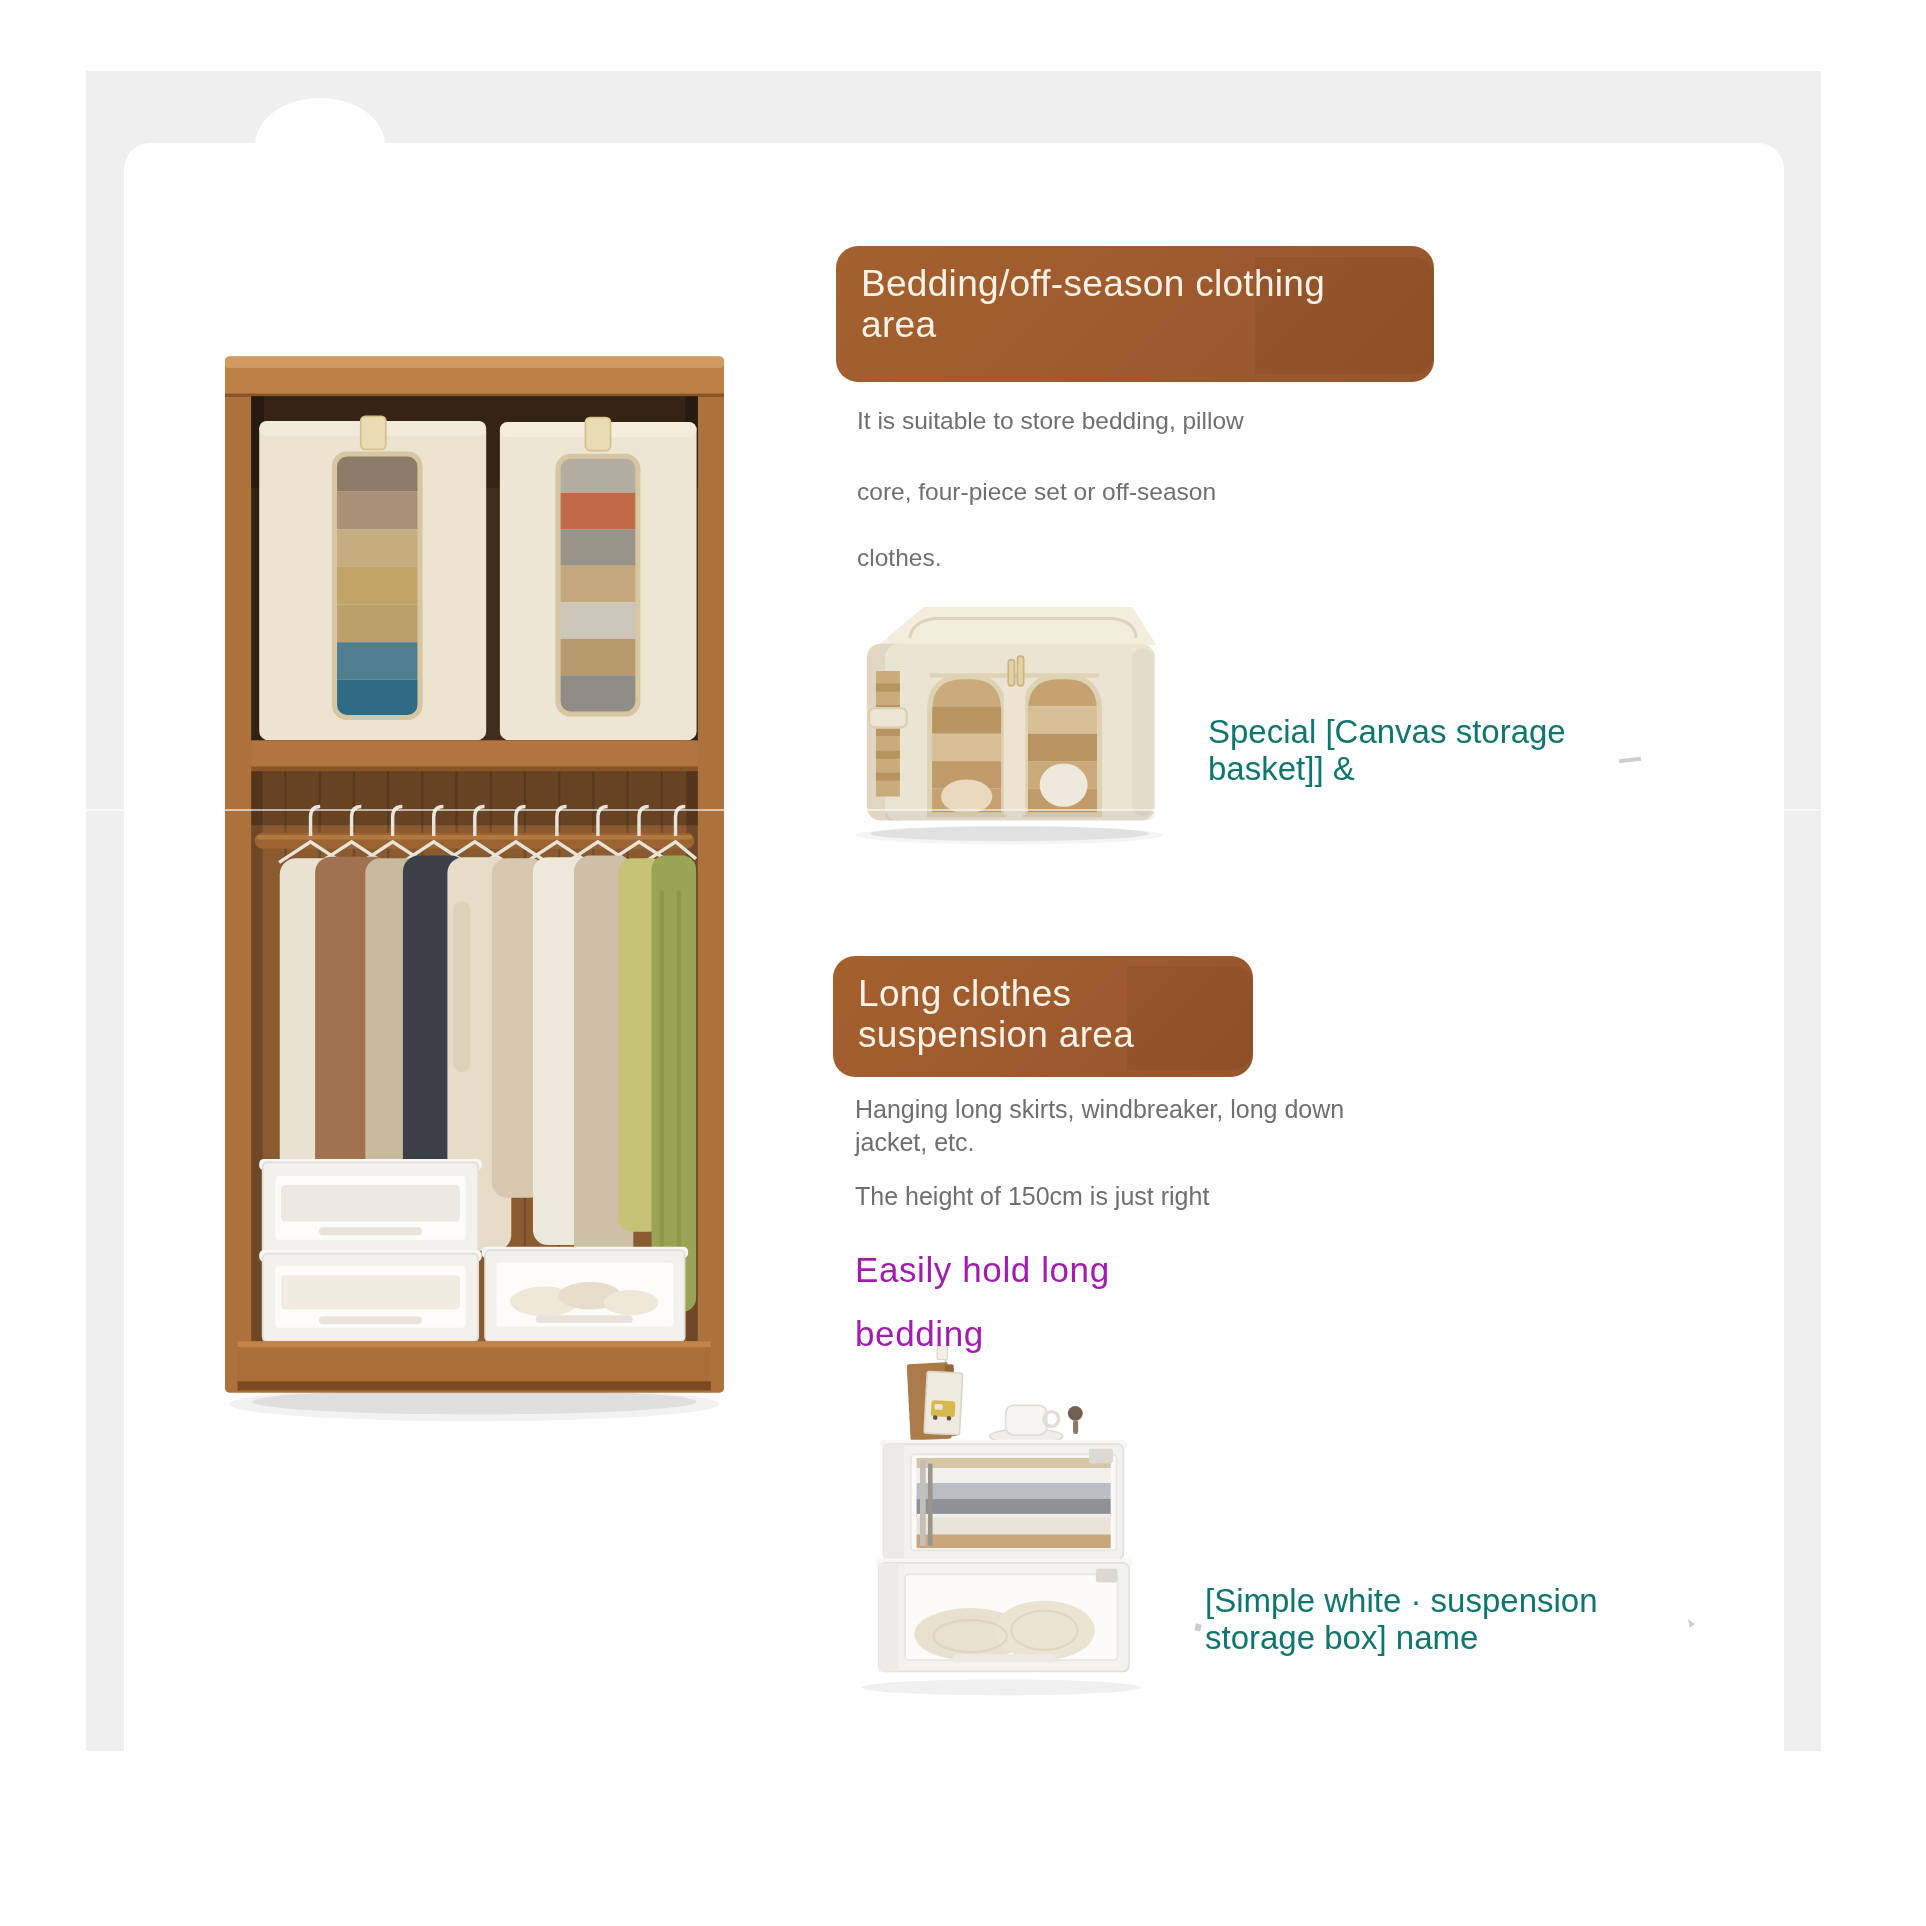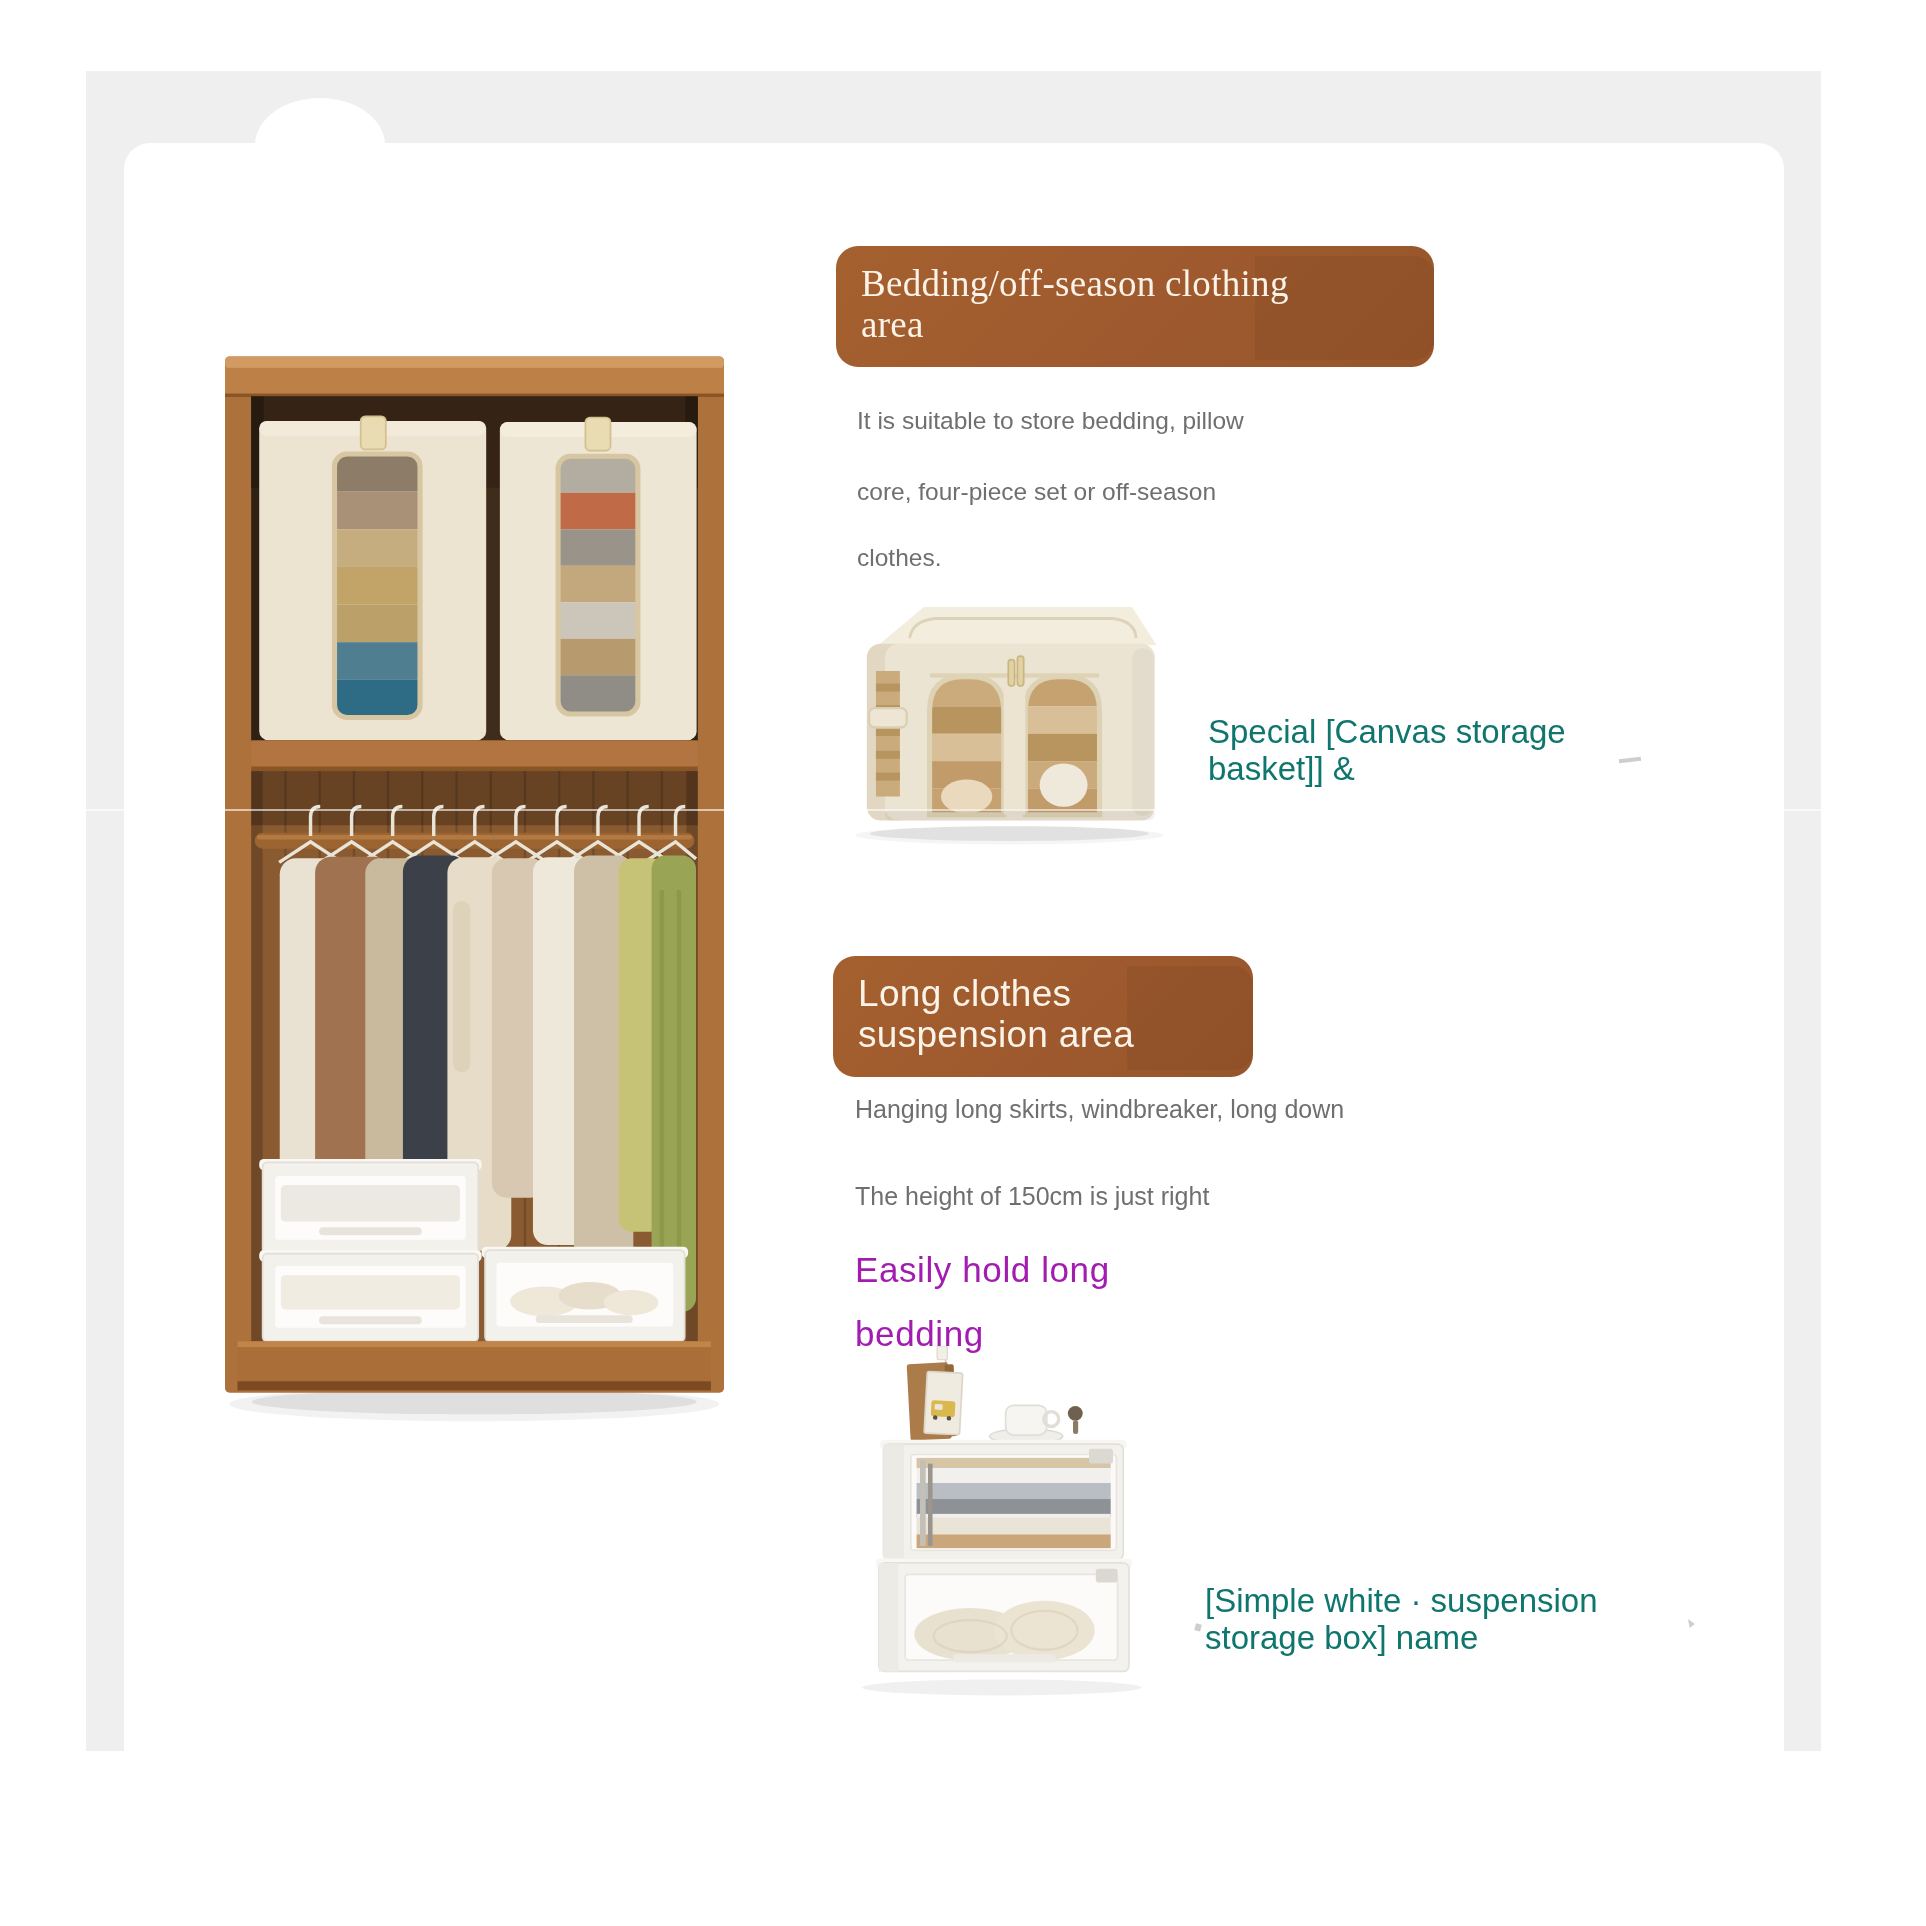--- a/index.html
+++ b/index.html
@@ -12,21 +12,21 @@
   
   .gray-panel{left:86px;top:71px;width:1735px;height:1680px;background:#efefef;}
   .content-card{left:124px;top:143px;width:1660px;height:1608px;background:#ffffff;border-radius:26px 26px 0 0;}
   .card-bump{left:255px;top:98px;width:130px;height:47px;background:#ffffff;border-radius:65px 65px 0 0 / 47px 47px 0 0;}
   .seam-line{left:86px;top:809px;width:1735px;height:1.7px;background:rgba(255,255,255,0.6);}
   
   .badge{background:linear-gradient(135deg,#a5602f 0%,#9e5a2e 55%,#97552b 100%);border-radius:22px;color:#fbf3e8;
          font-size:37px;line-height:41px;letter-spacing:0.3px;}
   .badge .inner{position:absolute;left:25px;top:17px;right:17px;}
   .badge .shade{position:absolute;right:0;top:8%;width:30%;height:86%;background:rgba(0,0,0,0.05);border-radius:0 19.4px 19.4px 0;}
-  .badge1{left:836px;top:246px;width:598px;height:121px;font-family:Liberation Serif, serif;}
+  .badge1{left:836px;top:246px;width:598px;height:136px;}
   .badge2{left:833px;top:956px;width:420px;height:121px;}
   
   .body-line{color:#6f6f6f;font-size:24.5px;white-space:nowrap;}
   .caption{color:#0f766e;font-size:33px;line-height:37px;white-space:nowrap;margin-top:48px;}
   .heading{color:#a21caf;font-size:35px;line-height:64px;letter-spacing:0.6px;white-space:nowrap;}
   .p2{color:#6f6f6f;font-size:25px;line-height:33px;white-space:nowrap;}
   
   .artifact{background:#bdbdbd;opacity:.75;}
   svg{display:block;}
 </style>
@@ -263,20 +263,21 @@
 <div class="abs badge badge2">
   <div class="shade"></div>
   <div class="inner">
     <div>Long clothes</div>
     <div>suspension area</div>
   </div>
 </div>
 
 <div class="abs p2" style="left:855px;top:1093px;">
   <div>Hanging long skirts, windbreaker, long down</div>
+  <div>jacket, etc.</div>
 </div>
 <div class="abs p2" style="left:855px;top:1180px;">The height of 150cm is just right</div>
 
 <div class="abs heading" style="left:855px;top:1238px;">
   <div>Easily hold long</div>
   <div>bedding</div>
 </div>
 
 <div class="abs" style="left:856px;top:1346px;width:297px;height:354px;">
 <svg viewBox="0 0 520 620" width="297" height="354">

